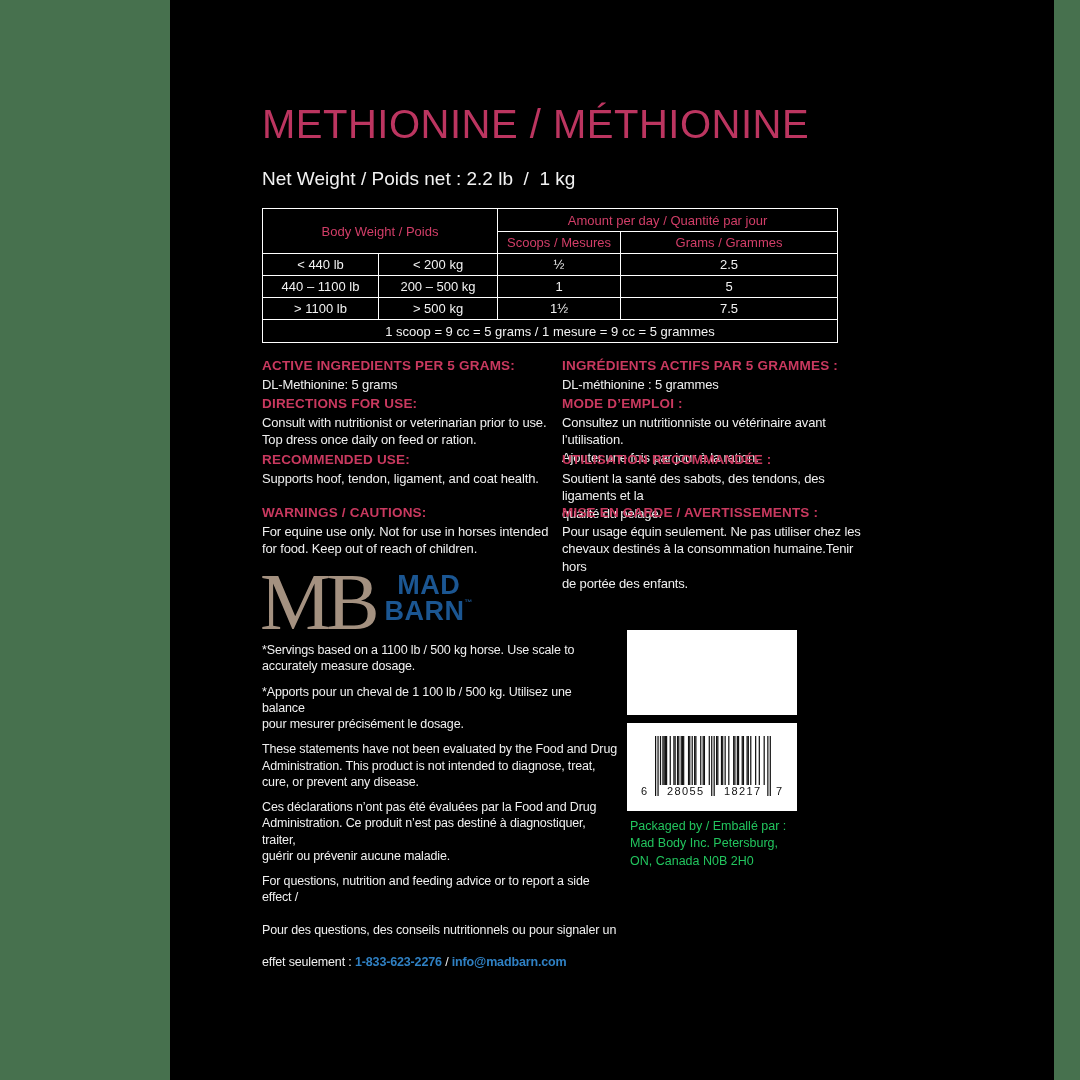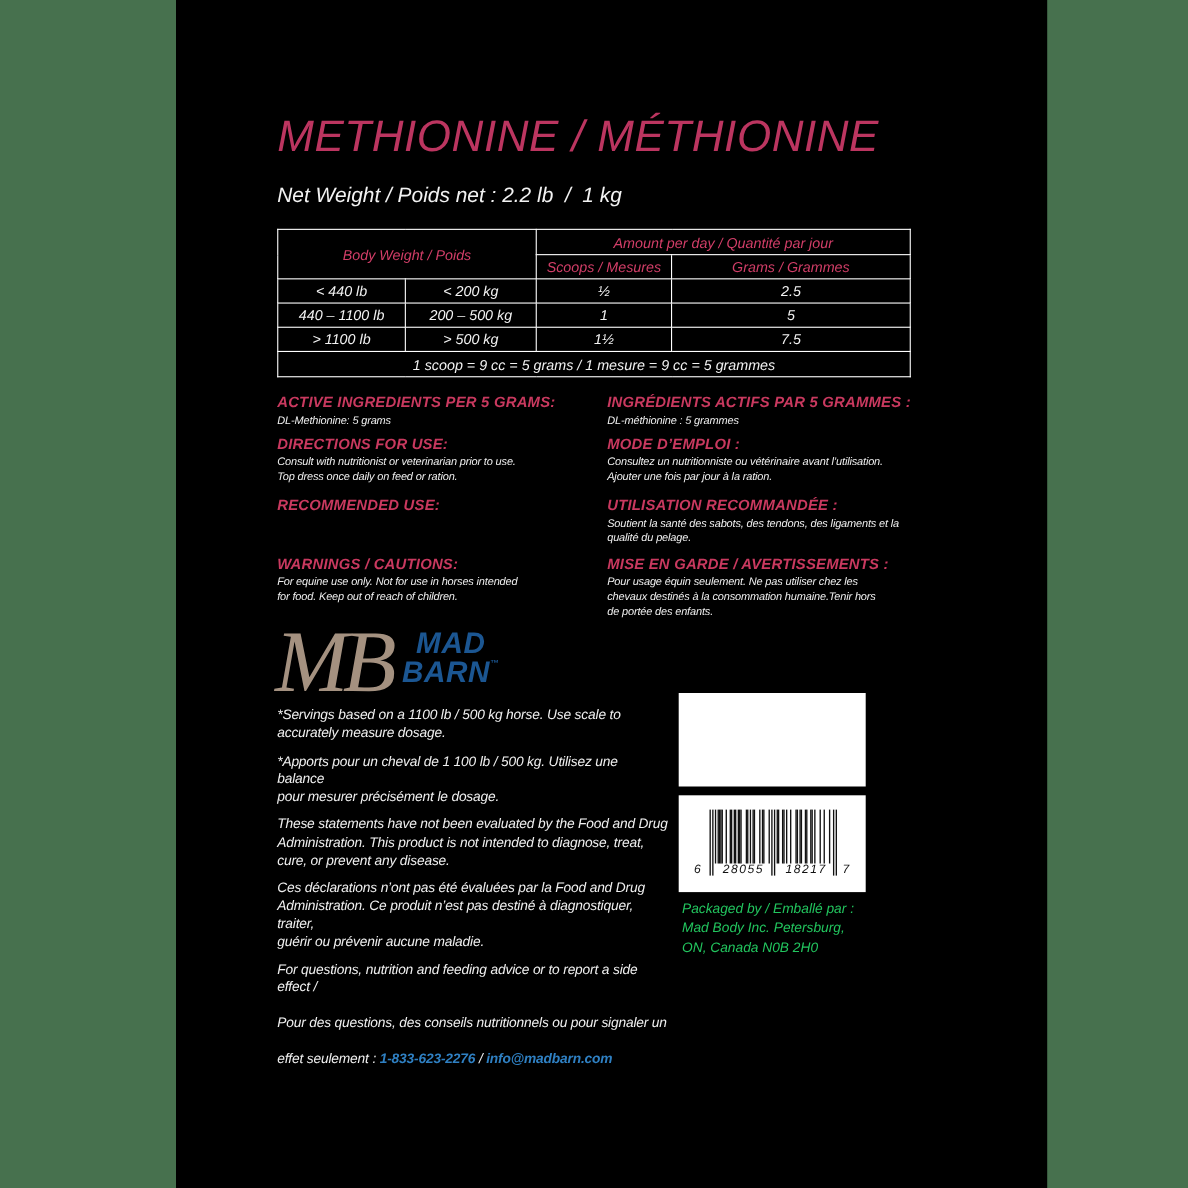--- a/index.html
+++ b/index.html
@@ -3,23 +3,22 @@
 <meta charset="utf-8">
 <style>
   html,body { margin:0; padding:0; }
   body { width:1080px; height:1080px; overflow:hidden; }
   .stage {
     position:relative; width:1080px; height:1080px;
     background:#47714E;
     font-family:"Liberation Sans", sans-serif;
   }
   .label {
-    position:absolute; left:160px; top:0; width:792px; height:1080px;
+    position:absolute; left:170px; top:0; width:884px; height:1080px;
     background:#000000;
-    font-style:italic;
   }
   
   .title {
     position:absolute; left:92px; top:102px; margin:0;
     font-size:40px; font-weight:500; letter-spacing:0.5px;
     color:#BC3560; white-space:nowrap;
   }
   .net-weight {
     position:absolute; left:92px; top:168px;
     font-size:19px; color:#F2F2F2; white-space:pre-wrap;
@@ -38,21 +37,21 @@
   .dose-table .drow td { height:19px; }
   .dose-table .frow td { height:20px; }
   .dose-table td.ph { color:#D23E68; }
   
   .sec { position:absolute; width:300px; }
   .sec h3 {
     margin:0 0 3px; font-size:13.5px; font-weight:bold;
     color:#C9395F; letter-spacing:0.2px; white-space:nowrap;
   }
   .sec p {
-    margin:0; font-size:10px; line-height:1.33; letter-spacing:-0.15px;
+    margin:0; font-size:13px; line-height:1.33; letter-spacing:-0.15px;
     color:#EFEFEF; white-space:pre-line;
   }
   .s-l1{left:92px;top:358px} .s-l2{left:92px;top:396px}
   .s-l3{left:92px;top:452px} .s-l4{left:92px;top:505px}
   .s-r1{left:392px;top:358px} .s-r2{left:392px;top:396px}
   .s-r3{left:392px;top:452px} .s-r4{left:392px;top:505px}
   
   .logo { position:absolute; left:90px; top:570px; display:flex; align-items:flex-start; }
   .logo-mb {
     font-family:"Liberation Serif", serif; font-size:80px; line-height:0.80;
@@ -145,20 +144,21 @@
       <h3>ACTIVE INGREDIENTS PER 5 GRAMS:</h3>
       <p>DL-Methionine: 5 grams</p>
     </div>
     <div class="sec s-l2">
       <h3>DIRECTIONS FOR USE:</h3>
       <p>Consult with nutritionist or veterinarian prior to use.
 Top dress once daily on feed or ration.</p>
     </div>
     <div class="sec s-l3">
       <h3>RECOMMENDED USE:</h3>
+      <p>Supports hoof, tendon, ligament, and coat health.</p>
     </div>
     <div class="sec s-l4">
       <h3>WARNINGS / CAUTIONS:</h3>
       <p>For equine use only. Not for use in horses intended
 for food. Keep out of reach of children.</p>
     </div>
 
     <div class="sec s-r1">
       <h3>INGRÉDIENTS ACTIFS PAR 5 GRAMMES :</h3>
       <p>DL-méthionine : 5 grammes</p>

